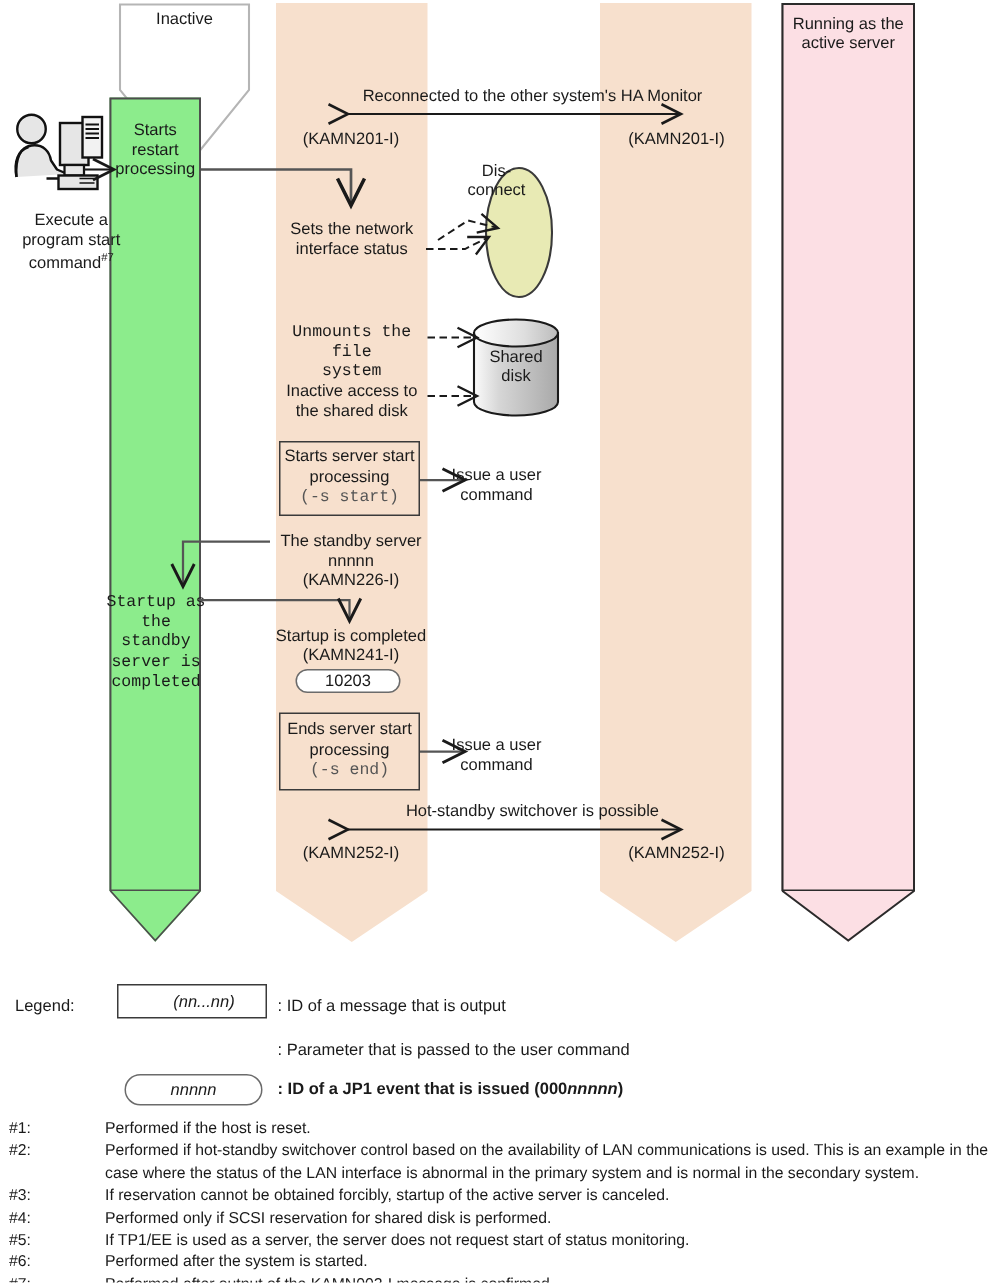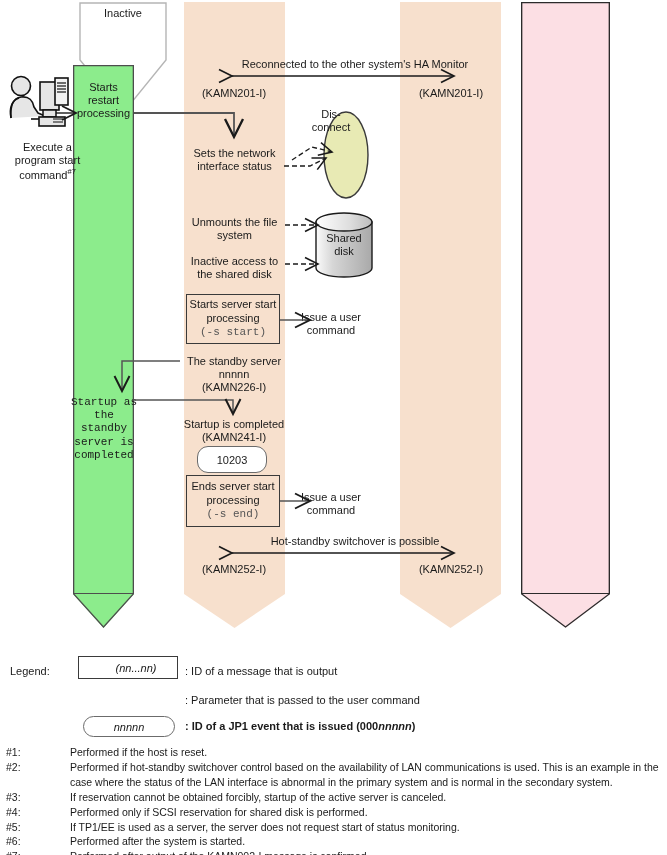--- a/index.html
+++ b/index.html
@@ -83,20 +83,23 @@
   <div class="body" style="height:592px;"></div>
   <div class="tip" style="top:592px;"></div>
 </div>
 
 <div class="lane lane-pink" style="left:521px;top:2px;width:89px;height:626px;">
   <div class="body" style="height:592px;"></div>
   <div class="tip" style="top:592px;"></div>
   <svg class="abs" style="left:0;top:0;" width="89" height="626" viewBox="0 0 89 626">
     <path d="M0.7 0.7 H88.3 V592 L44.5 625 L0.7 592 Z" fill="none" stroke="#2b2b2b" stroke-width="1.3"></path>
   </svg>
+  <div class="lane-title" style="top:8px;">
+    <span>Running as the active server</span>
+  </div>
 </div>
 
 <div class="abs" style="left:5px;top:72px;width:66px;height:62px;">
   <svg width="66" height="62" viewBox="0 0 66 62">
 
     <circle cx="16" cy="14" r="9.5" fill="#e6e6e6" stroke="#111" stroke-width="1.6"></circle>
 
     <path d="M6 46 C5 33 9 26 16 25 C24 24 28 29 29 35 L33 41 L40 44" fill="#e6e6e6" stroke="#111" stroke-width="1.6" stroke-linejoin="round"></path>
     <path d="M6 46 C4 36 7 28 14 26" fill="none" stroke="#111" stroke-width="1.6"></path>
 
@@ -132,21 +135,21 @@
   <div>Startup as the</div>
   <div>standby server is</div>
   <div>completed</div>
 </div>
 
 <div class="lbl" style="left:182px;top:147px;width:105px;">
   <div>Sets the network</div>
   <div>interface status</div>
 </div>
 
-<div class="lbl" style="left:182px;top:216px;width:105px;">
+<div class="lbl" style="left:182px;top:216px;width:105px;font-family:Liberation Mono, monospace;">
   <div>Unmounts the file</div>
   <div>system</div>
 </div>
 
 <div class="lbl" style="left:182px;top:255px;width:105px;">
   <div>Inactive access to</div>
   <div>the shared disk</div>
 </div>
 
 <div class="cmdbox" style="left:186px;top:294px;width:94px;height:50px;">
@@ -164,21 +167,21 @@
   <div>The standby server</div>
   <div>nnnnn</div>
   <div>(KAMN226-I)</div>
 </div>
 
 <div class="lbl" style="left:176px;top:418px;width:116px;">
   <div>Startup is completed</div>
   <div>(KAMN241-I)</div>
 </div>
 
-<div class="pill" style="left:197px;top:446px;width:70px;height:27px;text-align:center;">
+<div class="pill" style="left:197px;top:446px;width:70px;height:16px;text-align:center;">
   <span>10203</span>
 </div>
 
 <div class="cmdbox" style="left:186px;top:475px;width:94px;height:52px;">
   <div>Ends server start</div>
   <div>processing</div>
   <div class="mono">(-s end)</div>
 </div>
 
 <div class="lbl" style="left:288px;top:491px;width:86px;">

